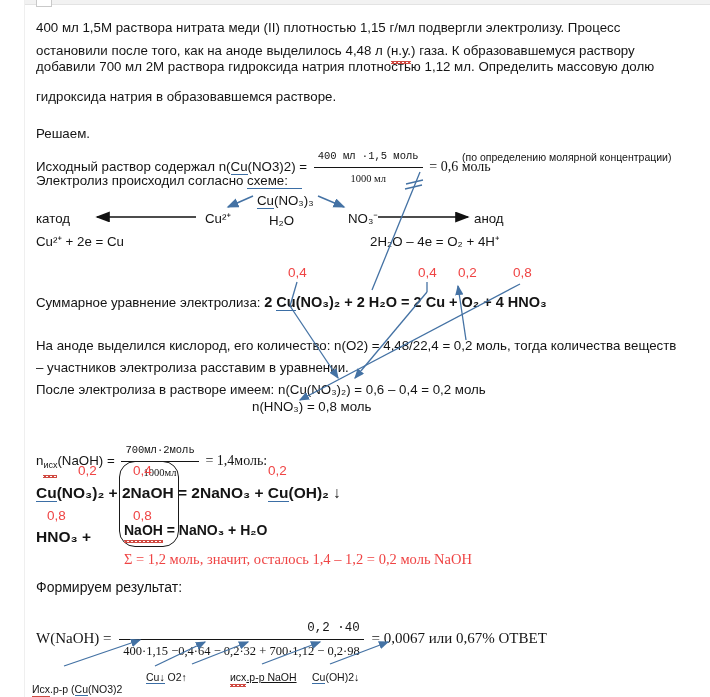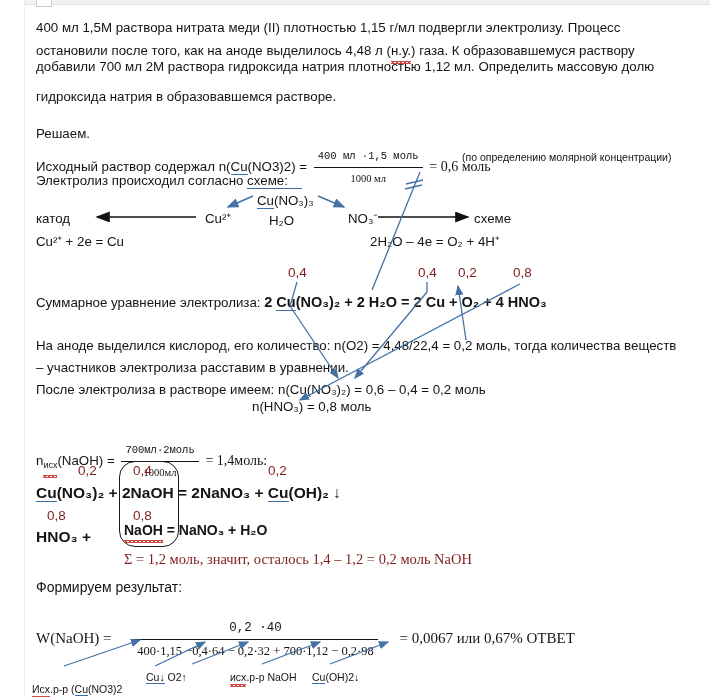--- a/index.html
+++ b/index.html
@@ -50,21 +50,21 @@
   .line-sm {
     position: absolute;
     font-size: 10.5px;
     line-height: 14px;
     color: #141414;
     white-space: nowrap;
   }
   .bold { font-weight: bold; }
   .red-note {
     position: absolute;
-    color: #7f1d1d;
+    color: #ef4444;
     font-size: 13.5px;
     white-space: nowrap;
   }
   .serif {
     font-family: "Liberation Serif", serif;
   }
   .mono-sub { font-size: 9px; }
 
   
   .squiggle {
@@ -180,21 +180,21 @@
   <div class="line" style="left:205px; top:209px;">
     <span>Cu²⁺</span>
   </div>
   <div class="line" style="left:269px; top:211px;">
     <span>H₂O</span>
   </div>
   <div class="line" style="left:348px; top:209px;">
     <span>NO₃⁻</span>
   </div>
   <div class="line" style="left:474px; top:209px;">
-    <span>схеме</span>
+    <span>анод</span>
   </div>
 
   <div class="line" style="left:36px; top:232px;">
     <span>Cu²⁺ + 2e = Cu</span>
   </div>
   <div class="line" style="left:370px; top:232px;">
     <span>2H₂O – 4e = O₂ + 4H⁺</span>
   </div>
 
   <div class="red-note" style="left:288px; top:265px;">
@@ -270,34 +270,34 @@
   <div class="red-note serif" style="left:124px; top:551px; font-size:14.5px;">
     <span>Σ = 1,2 моль, значит, осталось 1,4 – 1,2 = 0,2 моль NaOH</span>
   </div>
 
   <div class="line" style="left:36px; top:577px; font-size:14px;">
     <span>Формируем результат:</span>
   </div>
 
   <div class="line serif" style="left:36px; top:618px; font-size:15px;">
     <span>W(NaOH) =</span>
-    <span class="frac frac-big" style="margin:0 18px;">
+    <span class="frac frac-big" style="margin:0 4px;text-align:right;">
       <span class="num">0,2 ·40</span>
       <span class="den">400·1,15  −0,4·64  −  0,2·32  + 700·1,12  − 0,2·98</span>
     </span>
     <span>= 0,0067  или  0,67% ОТВЕТ</span>
   </div>
 
   <div class="line-sm" style="left:32px; top:670px;margin-top:12px;">
     <span class="squiggle">Исх</span><span>.р-р (</span><span class="blueline">Cu</span><span>(NO3)2</span>
   </div>
   <div class="line-sm" style="left:146px; top:670px;">
     <span class="blueline">Cu↓</span><span>  O2↑</span>
   </div>
-  <div class="line-sm" style="left:230px; top:670px;">
+  <div class="line-sm" style="left:230px; top:670px;text-decoration:underline;">
     <span class="squiggle">исх</span><span>.р-р NaOH</span>
   </div>
   <div class="line-sm" style="left:312px; top:670px;">
     <span class="blueline">Cu</span><span>(OH)2↓</span>
   </div>
 
   <svg id="overlay" viewBox="0 0 710 697" xmlns="http://www.w3.org/2000/svg">
     <defs>
       <marker id="ah" markerWidth="9" markerHeight="9" refX="7" refY="3.2" orient="auto" markerUnits="strokeWidth">
         <path d="M0,0 L8,3.2 L0,6.4 z" fill="#4472a4"></path>

